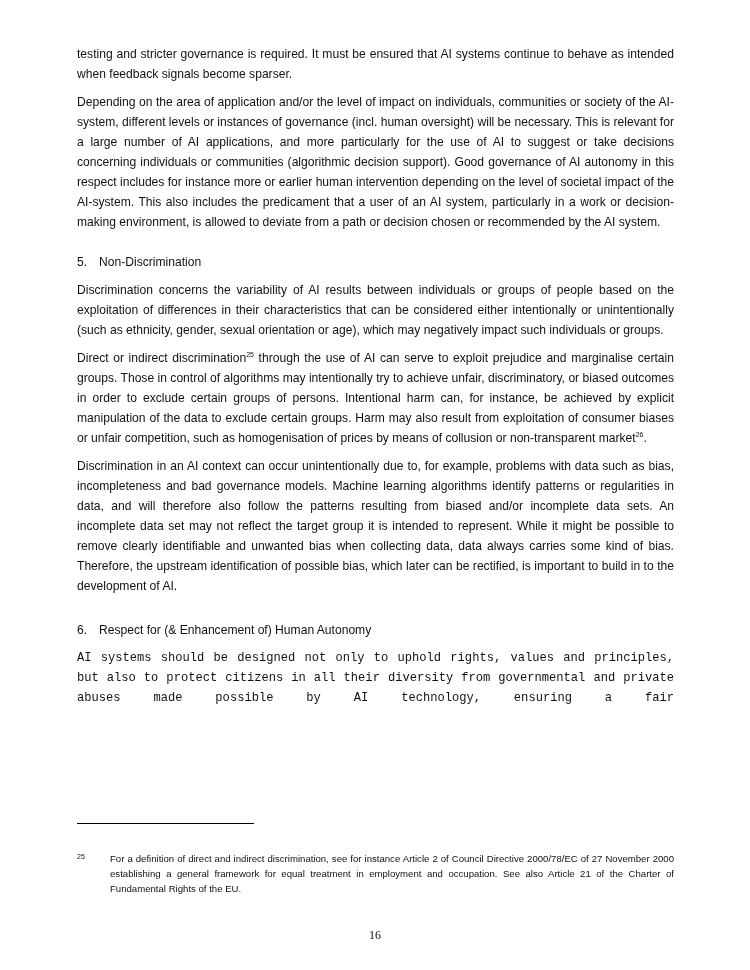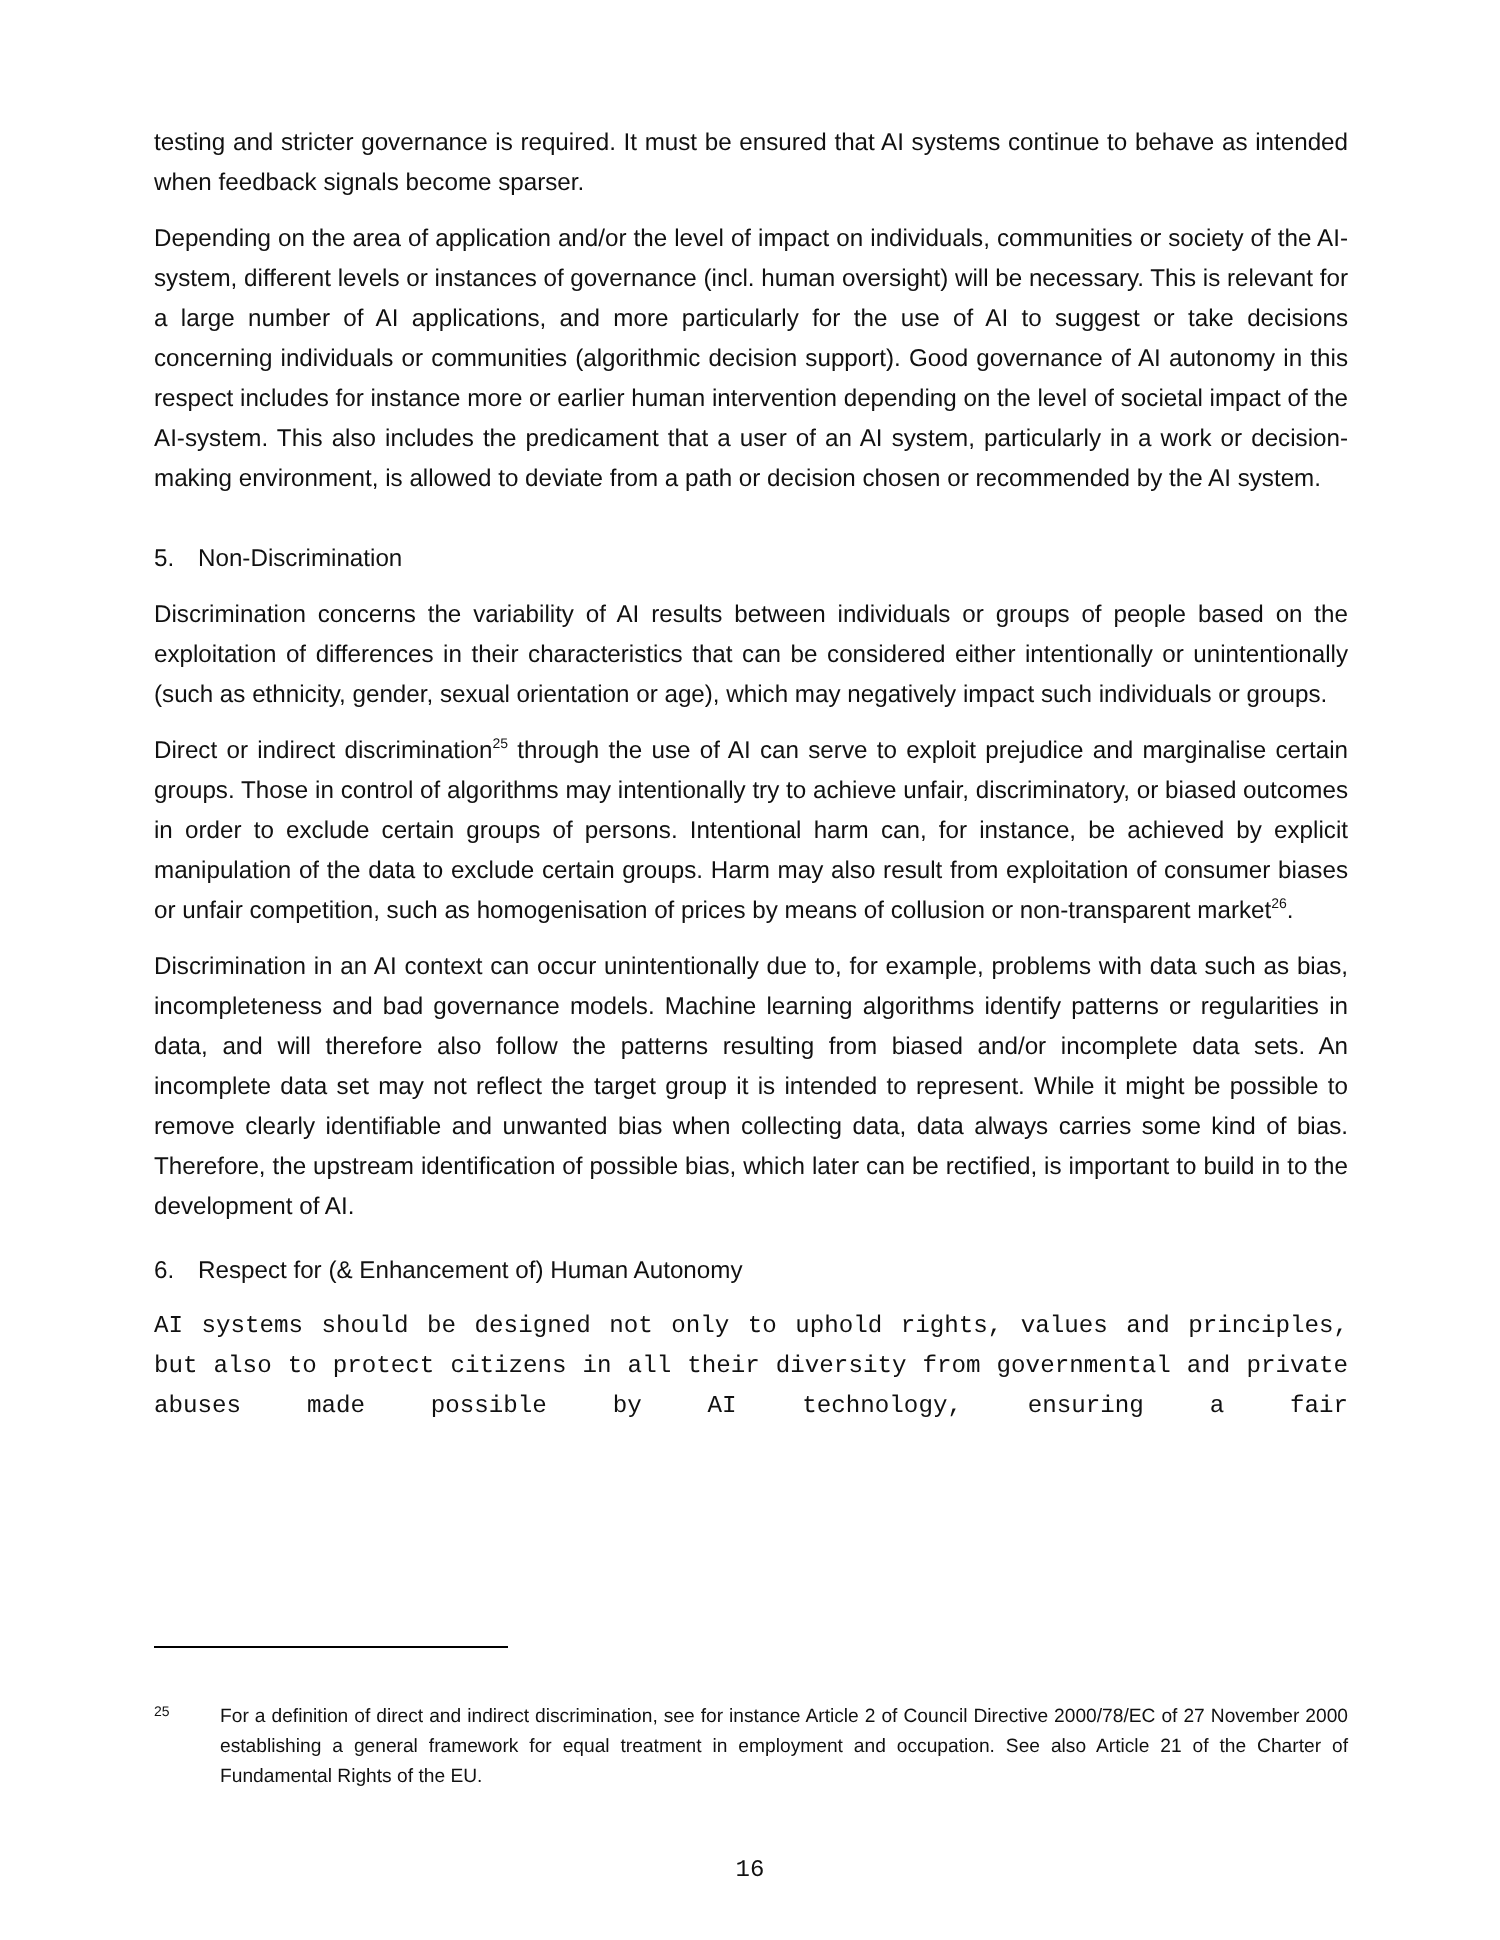--- a/index.html
+++ b/index.html
@@ -1,50 +1,50 @@
 <!DOCTYPE html>
 <html><head>
   <meta charset="utf-8">
   <style>
     html, body { margin: 0; padding: 0; background: #ffffff; }
     body { width: 750px; height: 970px; position: relative; overflow: hidden; }
     .page {
-      position: absolute; left: 77px; top: 61px; width: 597px;
+      position: absolute; left: 77px; top: 44px; width: 597px;
       font-family: "Liberation Sans", sans-serif; font-size: 12.1px; line-height: 20px;
       color: #111111;
     }
     p { margin: 0 0 8px 0; text-align: justify; text-align-last: left; }
     .heading { margin: 20px 0 8px 0; }
     .heading .num { display: inline-block; width: 22px; }
     .heading .title { }
     sup { font-size: 7px; line-height: 0; vertical-align: 5px; }
     .footnotes { position: absolute; left: 77px; top: 823px; width: 597px;
       font-family: "Liberation Sans", sans-serif; font-size: 9.6px; line-height: 15px; color: #111; }
     .fn-rule { width: 177px; border-top: 1px solid #000; margin-bottom: 4px; }
     .fn { display: flex; margin-top: 27px; }
     .fn-num { width: 33px; flex: none; font-size: 7px; line-height: 12px; }
     .fn-text { flex: 1; text-align: justify; text-align-last: left; }
     .page-number { position: absolute; top: 928px; left: 0; width: 750px; text-align: center;
-      font-family: Liberation Mono, monospace; font-size: 12px; color: #111; }
+      font-family: Liberation Serif, serif; font-size: 12px; color: #111; }
   </style>
 </head>
 <body>
 
 <div class="page">
   <p>testing and stricter governance is required. It must be ensured that AI systems continue to behave as intended when feedback signals become sparser.</p>
   <p>Depending on the area of application and/or the level of impact on individuals, communities or society of the AI-system, different levels or instances of governance (incl. human oversight) will be necessary. This is relevant for a large number of AI applications, and more particularly for the use of AI to suggest or take decisions concerning individuals or communities (algorithmic decision support). Good governance of AI autonomy in this respect includes for instance more or earlier human intervention depending on the level of societal impact of the AI-system. This also includes the predicament that a user of an AI system, particularly in a work or decision-making environment, is allowed to deviate from a path or decision chosen or recommended by the AI system.</p>
 
   <div class="heading">
     <span class="num">5.</span><span class="title">Non-Discrimination</span>
   </div>
   <p>Discrimination concerns the variability of AI results between individuals or groups of people based on the exploitation of differences in their characteristics that can be considered either intentionally or unintentionally (such as ethnicity, gender, sexual orientation or age), which may negatively impact such individuals or groups.</p>
   <p><span>Direct or indirect discrimination</span><sup>25</sup><span> through the use of AI can serve to exploit prejudice and marginalise certain groups. Those in control of algorithms may intentionally try to achieve unfair, discriminatory, or biased outcomes in order to exclude certain groups of persons. Intentional harm can, for instance, be achieved by explicit manipulation of the data to exclude certain groups. Harm may also result from exploitation of consumer biases or unfair competition, such as homogenisation of prices by means of collusion or non-transparent market</span><sup>26</sup><span>.</span></p>
   <p>Discrimination in an AI context can occur unintentionally due to, for example, problems with data such as bias, incompleteness and bad governance models. Machine learning algorithms identify patterns or regularities in data, and will therefore also follow the patterns resulting from biased and/or incomplete data sets. An incomplete data set may not reflect the target group it is intended to represent. While it might be possible to remove clearly identifiable and unwanted bias when collecting data, data always carries some kind of bias. Therefore, the upstream identification of possible bias, which later can be rectified, is important to build in to the development of AI.</p>
 
-  <div class="heading" style="margin-top:12px">
+  <div class="heading" style="margin-top:24px">
     <span class="num">6.</span><span class="title">Respect for (&amp; Enhancement of) Human Autonomy</span>
   </div>
   <p style="text-align-last: justify; font-family: Liberation Mono, monospace;">AI systems should be designed not only to uphold rights, values and principles, but also to protect citizens in all their diversity from governmental and private abuses made possible by AI technology, ensuring a fair</p>
 </div>
 
 <div class="footnotes">
   <div class="fn-rule"></div>
   <div class="fn">
     <span class="fn-num">25</span>
     <span class="fn-text">For a definition of direct and indirect discrimination, see for instance Article 2 of Council Directive 2000/78/EC of 27 November 2000 establishing a general framework for equal treatment in employment and occupation. See also Article 21 of the Charter of Fundamental Rights of the EU.</span>

